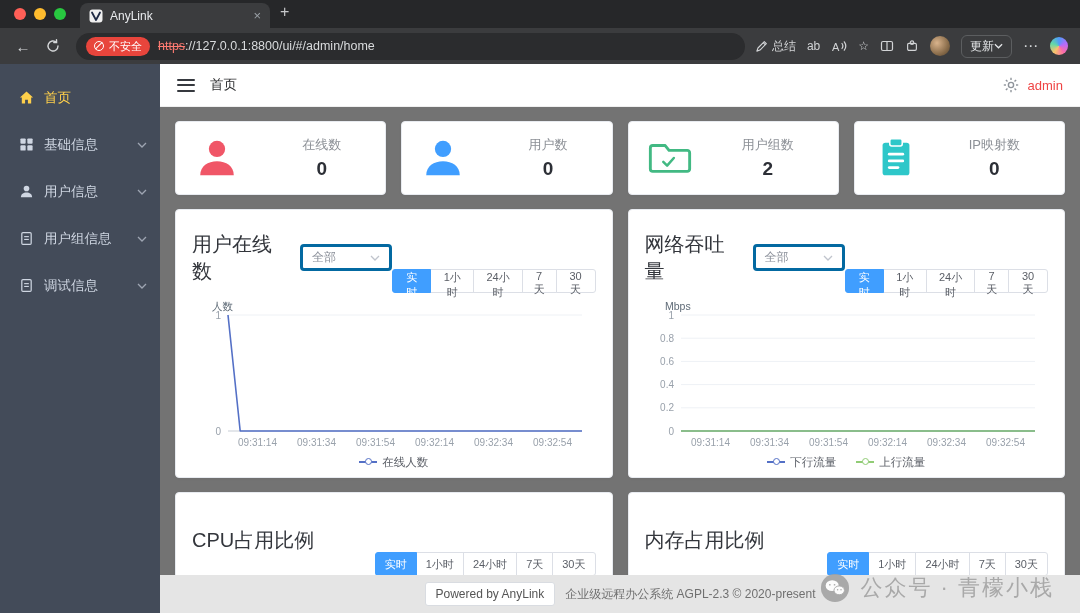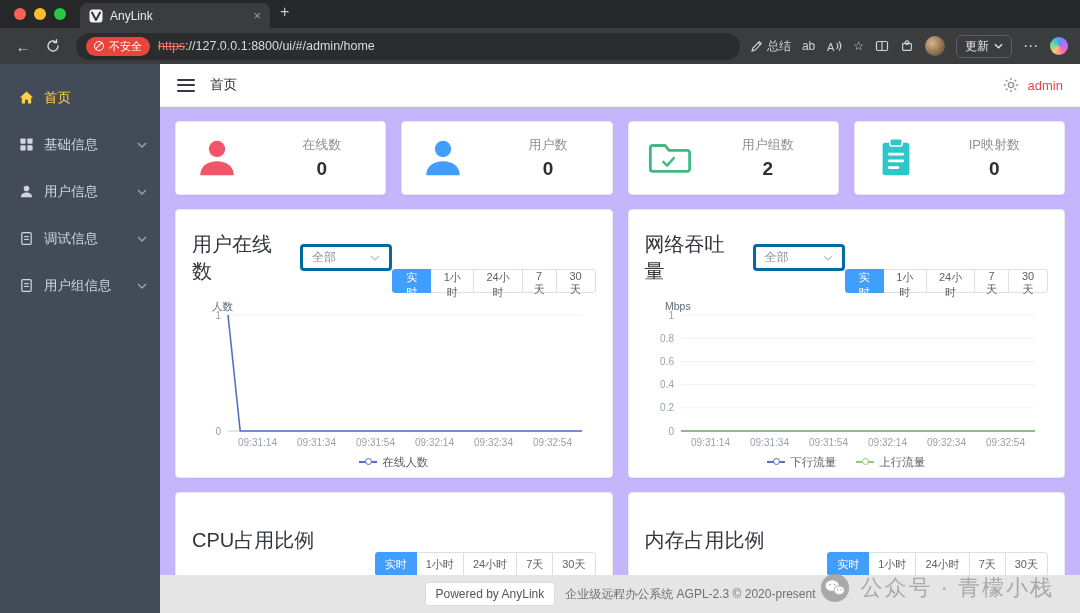--- a/index.html
+++ b/index.html
@@ -29,21 +29,21 @@
                gap:5px; padding:0 8px; color:#fff; font-size:11px; flex:none; cursor:pointer; }
   .slash { width:10px; height:10px; border:1.4px solid #fff; border-radius:50%; position:relative; flex:none; }
   .slash::after { content:''; position:absolute; left:-1px; top:3.4px; width:10px; height:1.4px; background:#fff; transform:rotate(-45deg); }
   .url { font-size:12.5px; color:#d9dbdd; white-space:nowrap; overflow:hidden; }
   .url .scheme { color:#ff7b72; text-decoration:line-through; }
   .abicons { display:flex; align-items:center; gap:11px; color:#d2d4d6; padding-right:2px; flex:none; }
   .abicons .ic { display:flex; align-items:center; gap:4px; font-size:12px; cursor:pointer; }
   .star { font-size:14px; }
   .avatar { width:20px; height:20px; border-radius:50%;
             background:radial-gradient(circle at 35% 35%, #d9b38c, #8a6d4b 60%, #51402c); cursor:pointer; }
-  .update-btn { display:flex; align-items:center; gap:5px; border:1px solid #5c5e60; border-radius:6px;
+  .update-btn { display:flex; align-items:center; border:1px solid #5c5e60; border-radius:6px;
                 padding:2px 8px; font-size:12px; color:#e4e6e8; cursor:pointer; }
   .dots { font-size:15px; letter-spacing:1px; cursor:pointer; }
   .copilot { width:18px; height:18px; border-radius:50%; cursor:pointer;
              background:conic-gradient(#4e9bfa,#b56bfa,#fa6ca8,#fac36b,#62d9a8,#4e9bfa); }
 
   
   .window-body { flex:1; display:flex; min-height:0; }
 
   .sidebar { width:160px; background:#434b59; flex:none; padding-top:10px; }
   .side-item { height:47px; display:flex; align-items:center; gap:10px; padding:0 13px 0 19px;
@@ -56,21 +56,21 @@
 
   .topbar { height:43px; background:#fff; border-bottom:1px solid #efefef; display:flex; align-items:center;
             gap:15px; padding:0 17px; flex:none; }
   .hamburger { width:18px; display:flex; flex-direction:column; gap:3.5px; cursor:pointer; }
   .hamburger span { height:2px; background:#36393f; border-radius:1px; }
   .crumb { font-size:13.5px; color:#303133; cursor:pointer; }
   .top-right { margin-left:auto; display:flex; align-items:center; gap:9px; }
   .gear { color:#8f949b; cursor:pointer; display:flex; }
   .username { font-size:13px; color:#ef4444; cursor:pointer; }
 
-  .content { flex:1; background:#c4b5fd; padding:14px 15px; overflow:hidden; position:relative; }
+  .content { flex:1; background:#737373; padding:14px 15px; overflow:hidden; position:relative; }
 
   .stats-row { display:flex; gap:15px; }
   .stat-card { flex:1; background:#fff; border:1px solid #e8ebf0; border-radius:4px; height:74px;
                display:flex; align-items:center; padding:0 18px; box-shadow:0 1px 3px rgba(0,0,0,.04); }
   .stat-text { margin:0 26px 0 auto; text-align:center; }
   .stat-label { font-size:13px; color:#8c9096; margin-bottom:4px; }
   .stat-value { font-size:19px; font-weight:700; color:#2c2f36; }
 
   .charts-row { display:flex; gap:15px; margin-top:14px; }
   .panel { flex:1; background:#fff; border:1px solid #e8ebf0; border-radius:4px;
@@ -215,32 +215,32 @@
         <svg class="chev" width="10" height="6" viewBox="0 0 10 6">
             <path d="M1 1 L5 5 L9 1" fill="none" stroke="currentColor" stroke-width="1.3"></path>
           </svg>
       </div>
       <div class="side-item">
         <svg width="15" height="15" viewBox="0 0 16 16">
             <rect x="3" y="1.8" width="10" height="12.4" rx="1.2" fill="none" stroke="currentColor" stroke-width="1.3"></rect>
             <line x1="5.5" y1="6" x2="10.5" y2="6" stroke="currentColor" stroke-width="1.2"></line>
             <line x1="5.5" y1="9" x2="10.5" y2="9" stroke="currentColor" stroke-width="1.2"></line>
           </svg>
-        <span>调试信息</span>
+        <span>用户组信息</span>
         <svg class="chev" width="10" height="6" viewBox="0 0 10 6">
             <path d="M1 1 L5 5 L9 1" fill="none" stroke="currentColor" stroke-width="1.3"></path>
           </svg>
       </div>
       <div class="side-item">
         <svg width="15" height="15" viewBox="0 0 16 16">
             <rect x="3" y="1.8" width="10" height="12.4" rx="1.2" fill="none" stroke="currentColor" stroke-width="1.3"></rect>
             <line x1="5.5" y1="6" x2="10.5" y2="6" stroke="currentColor" stroke-width="1.2"></line>
             <line x1="5.5" y1="9" x2="10.5" y2="9" stroke="currentColor" stroke-width="1.2"></line>
           </svg>
-        <span>用户组信息</span>
+        <span>调试信息</span>
         <svg class="chev" width="10" height="6" viewBox="0 0 10 6">
             <path d="M1 1 L5 5 L9 1" fill="none" stroke="currentColor" stroke-width="1.3"></path>
           </svg>
       </div>
     </div>
 
     <div class="main">
 
       <div class="topbar">
         <span class="hamburger">

